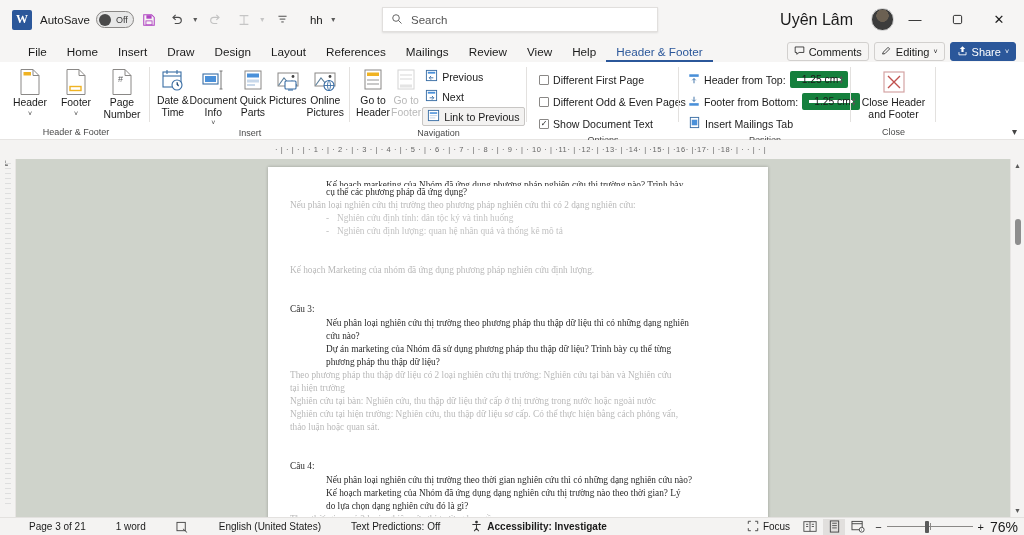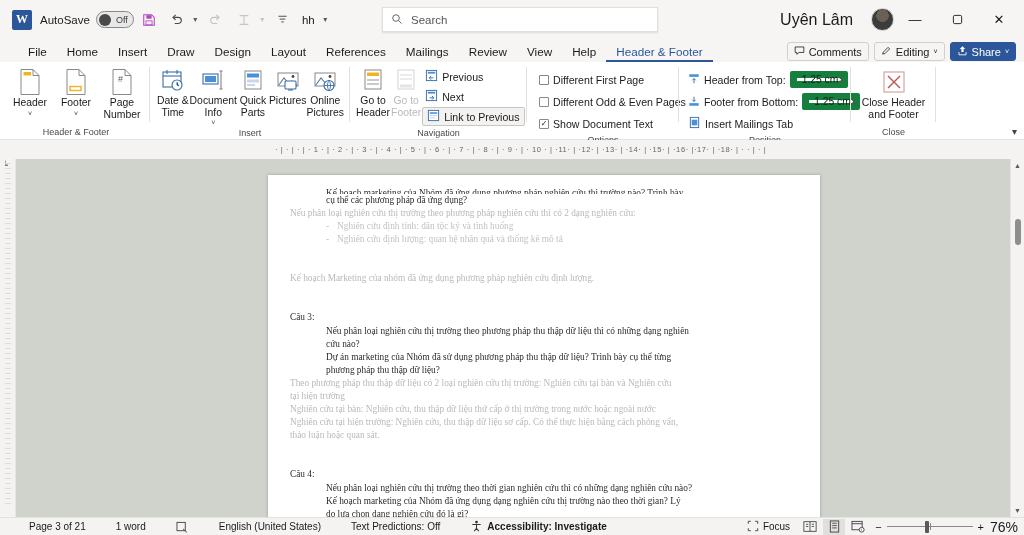--- a/index.html
+++ b/index.html
@@ -34,21 +34,21 @@
   }
   .toggle .tg-txt { font-size: 9px; color: #3b3b3b; position: absolute; right: 5px; }
   .tb-icon {
     width: 26px; height: 26px; display: flex; align-items: center; justify-content: center;
     font-size: 14px; color: #4a4a4a; margin-left: 2px; border-radius: 3px;
   }
   .tb-icon.save { color: #b146c2; }
   .tb-icon.dim { color: #bcbcbc; }
   .tb-caret { font-size: 8px; color: #5a5a5a; width: 11px; display:flex; align-items:center; justify-content:center;}
   .tb-caret.dim { color:#c5c5c5; }
-  .filename { font-size: 11.5px; color: #1b1b1b; margin-left: 6px; display: flex; align-items: center; gap: 5px; }
+  .filename { font-size: 11.5px; color: #1b1b1b; margin-left: 14px; display: flex; align-items: center; gap: 5px; }
   .searchbox {
     position: absolute; left: 382px; width: 276px; height: 25px; background: #fff;
     border: 1px solid #e1dfdd; border-radius: 0; display: flex; align-items: center;
     padding: 0 8px; gap: 8px; box-shadow: 0 0.6px 1.8px rgba(0,0,0,.1);
   }
   .searchbox .ph { font-size: 11.5px; color: #555; }
   .tb-right { margin-left: auto; display: flex; align-items: center; }
   .username { font-size: 16px; color: #1b1b1b; margin-right: 18px; }
   .avatar {
     width: 23px; height: 23px; border-radius: 50%;
@@ -123,21 +123,21 @@
     width: 16px; background: #f4f3f2; position: relative; flex: none;
     border-right: 1px solid #e7e5e3;
   }
   .vruler .vbar {
     position: absolute; left: 5px; top: 4px; bottom: 10px; width: 6px;
     background: repeating-linear-gradient(to bottom, #dedede 0 1px, transparent 1px 5px);
   }
   .vruler .corner { position:absolute; left:3px; top:2px; font-size:8px; color:#7a7a7a; }
   .docscroll { flex: 1; position: relative; background: #cfd3cb; overflow: hidden; }
   .page {
-    position: absolute; left: 252px; top: 16px; width: 552px; background: #fff;
+    position: absolute; left: 252px; top: 8px; width: 500px; background: #fff;
     min-height: 360px; box-shadow: 0 0 3px rgba(0,0,0,.25);
   }
   .doctext {
     padding: 12px 22px 0 22px; font-family: "Liberation Serif", serif;
     font-size: 9.3px; line-height: 13.1px; color: #2b2b2b;
   }
   .doctext .gray { color: #b9b9b9; }
   .doctext .ind { margin-left: 36px; }
   .doctext .bullet { margin-left: 36px; display: flex; gap: 8px; color: #c2c2c2; }
   .doctext .blank { height: 13px; }

